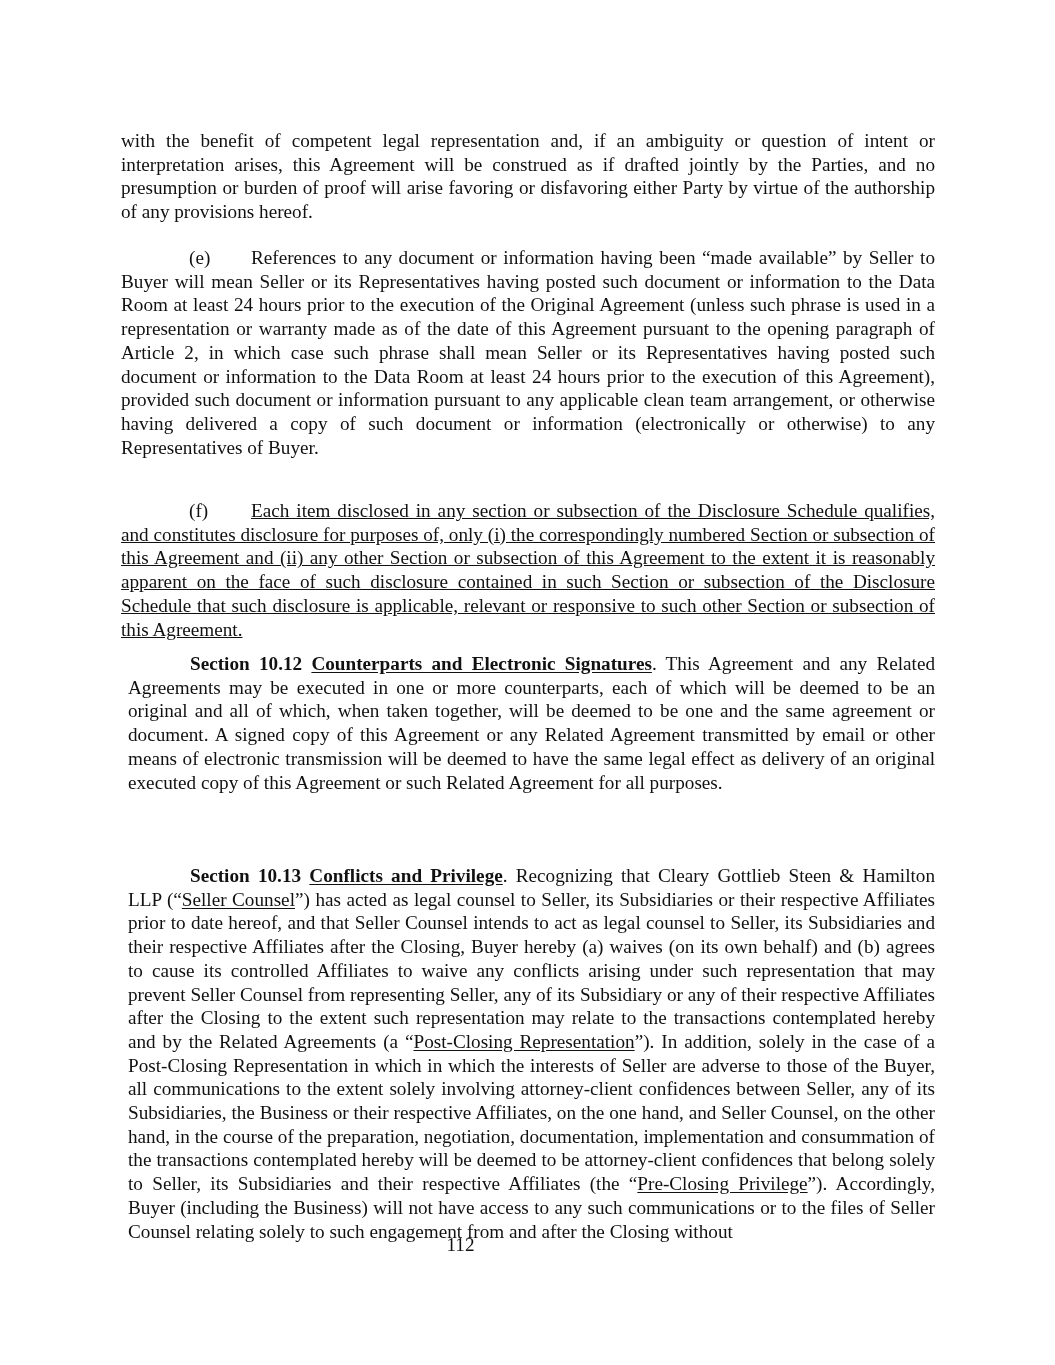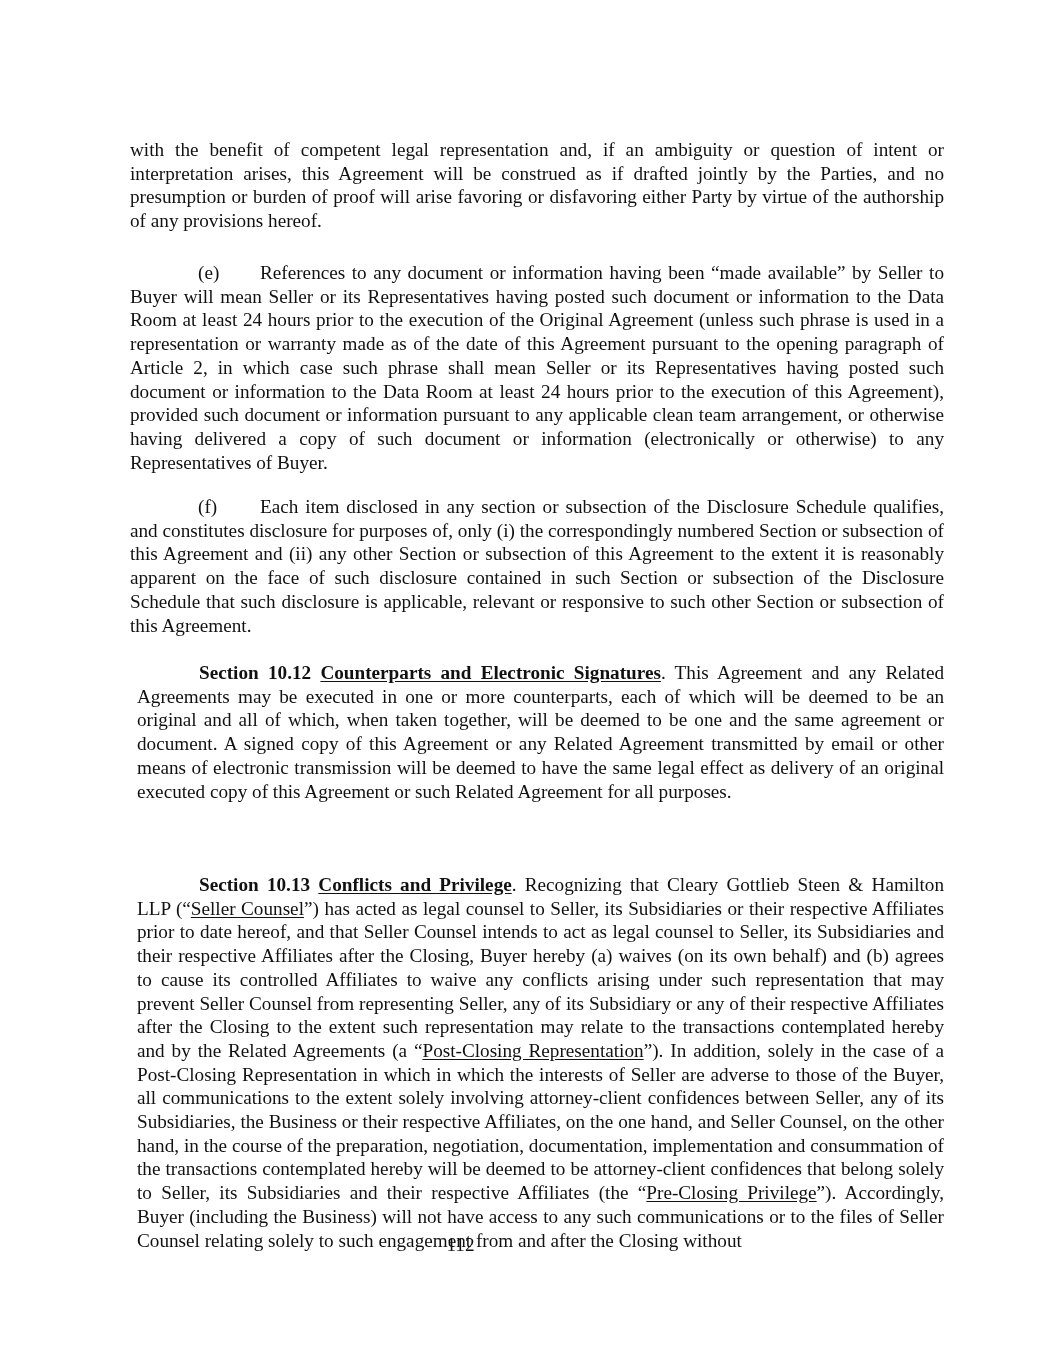--- a/index.html
+++ b/index.html
@@ -20,21 +20,21 @@
       left: 0;
       top: 0;
       width: 1055px;
       height: 1365px;
     }
     .para {
       position: absolute;
       font-size: 19.2px;
       line-height: 23.7px;
       text-align: justify;
-      margin: 13px;
+      margin: 4px;
     }
     .para.wide {
       left: 117px;
       width: 814px;
     }
     .para.narrow {
       left: 124px;
       width: 807px;
     }
     .indent-label {
@@ -60,25 +60,25 @@
   </style>
 </head>
 <body>
 
 <div class="page">
 
   <p class="para wide" style="top:125px;">
     <span>with the benefit of competent legal representation and, if an ambiguity or question of intent or interpretation arises, this Agreement will be construed as if drafted jointly by the Parties, and no presumption or burden of proof will arise favoring or disfavoring either Party by virtue of the authorship of any provisions hereof.</span>
   </p>
 
-  <p class="para wide" style="top:248px;">
+  <p class="para wide" style="top:242px;">
     <span class="indent-label">(e)</span><span>References to any document or information having been “made available” by Seller to Buyer will mean Seller or its Representatives having posted such document or information to the Data Room at least 24 hours prior to the execution of the Original Agreement (unless such phrase is used in a representation or warranty made as of the date of this Agreement pursuant to the opening paragraph of Article 2, in which case such phrase shall mean Seller or its Representatives having posted such document or information to the Data Room at least 24 hours prior to the execution of this Agreement), provided such document or information pursuant to any applicable clean team arrangement, or otherwise having delivered a copy of such document or information (electronically or otherwise) to any Representatives of Buyer.</span>
   </p>
 
-  <p class="para wide" style="top:482px;">
+  <p class="para wide" style="top:495px;text-decoration:underline;">
     <span class="indent-label">(f)</span><span>Each item disclosed in any section or subsection of the Disclosure Schedule qualifies, and constitutes disclosure for purposes of, only (i) the correspondingly numbered Section or subsection of this Agreement and (ii) any other Section or subsection of this Agreement to the extent it is reasonably apparent on the face of such disclosure contained in such Section or subsection of the Disclosure Schedule that such disclosure is applicable, relevant or responsive to such other Section or subsection of this Agreement.</span>
   </p>
 
   <p class="para narrow" style="top:648px;">
     <span class="sec-indent"></span><span class="bold">Section 10.12</span> <span class="bold u">Counterparts and Electronic Signatures</span><span>.</span><span> This Agreement and any Related Agreements may be executed in one or more counterparts, each of which will be deemed to be an original and all of which, when taken together, will be deemed to be one and the same agreement or document. A signed copy of this Agreement or any Related Agreement transmitted by email or other means of electronic transmission will be deemed to have the same legal effect as delivery of an original executed copy of this Agreement or such Related Agreement for all purposes.</span>
   </p>
 
   <p class="para narrow" style="top:860px;">
     <span class="sec-indent"></span><span class="bold">Section 10.13</span> <span class="bold u">Conflicts and Privilege</span><span>.</span><span> Recognizing that Cleary Gottlieb Steen &amp; Hamilton LLP (“</span><span class="u">Seller Counsel</span><span>”) has acted as legal counsel to Seller, its Subsidiaries or their respective Affiliates prior to date hereof, and that Seller Counsel intends to act as legal counsel to Seller, its Subsidiaries and their respective Affiliates after the Closing, Buyer hereby (a) waives (on its own behalf) and (b) agrees to cause its controlled Affiliates to waive any conflicts arising under such representation that may prevent Seller Counsel from representing Seller, any of its Subsidiary or any of their respective Affiliates after the Closing to the extent such representation may relate to the transactions contemplated hereby and by the Related Agreements (a “</span><span class="u">Post-Closing Representation</span><span>”). In addition, solely in the case of a Post-Closing Representation in which in which the interests of Seller are adverse to those of the Buyer, all communications to the extent solely involving attorney-client confidences between Seller, any of its Subsidiaries, the Business or their respective Affiliates, on the one hand, and Seller Counsel, on the other hand, in the course of the preparation, negotiation, documentation, implementation and consummation of the transactions contemplated hereby will be deemed to be attorney-client confidences that belong solely to Seller, its Subsidiaries and their respective Affiliates (the “</span><span class="u">Pre-Closing Privilege</span><span>”). Accordingly, Buyer (including the Business) will not have access to any such communications or to the files of Seller Counsel relating solely to such engagement from and after the Closing without</span>
   </p>

